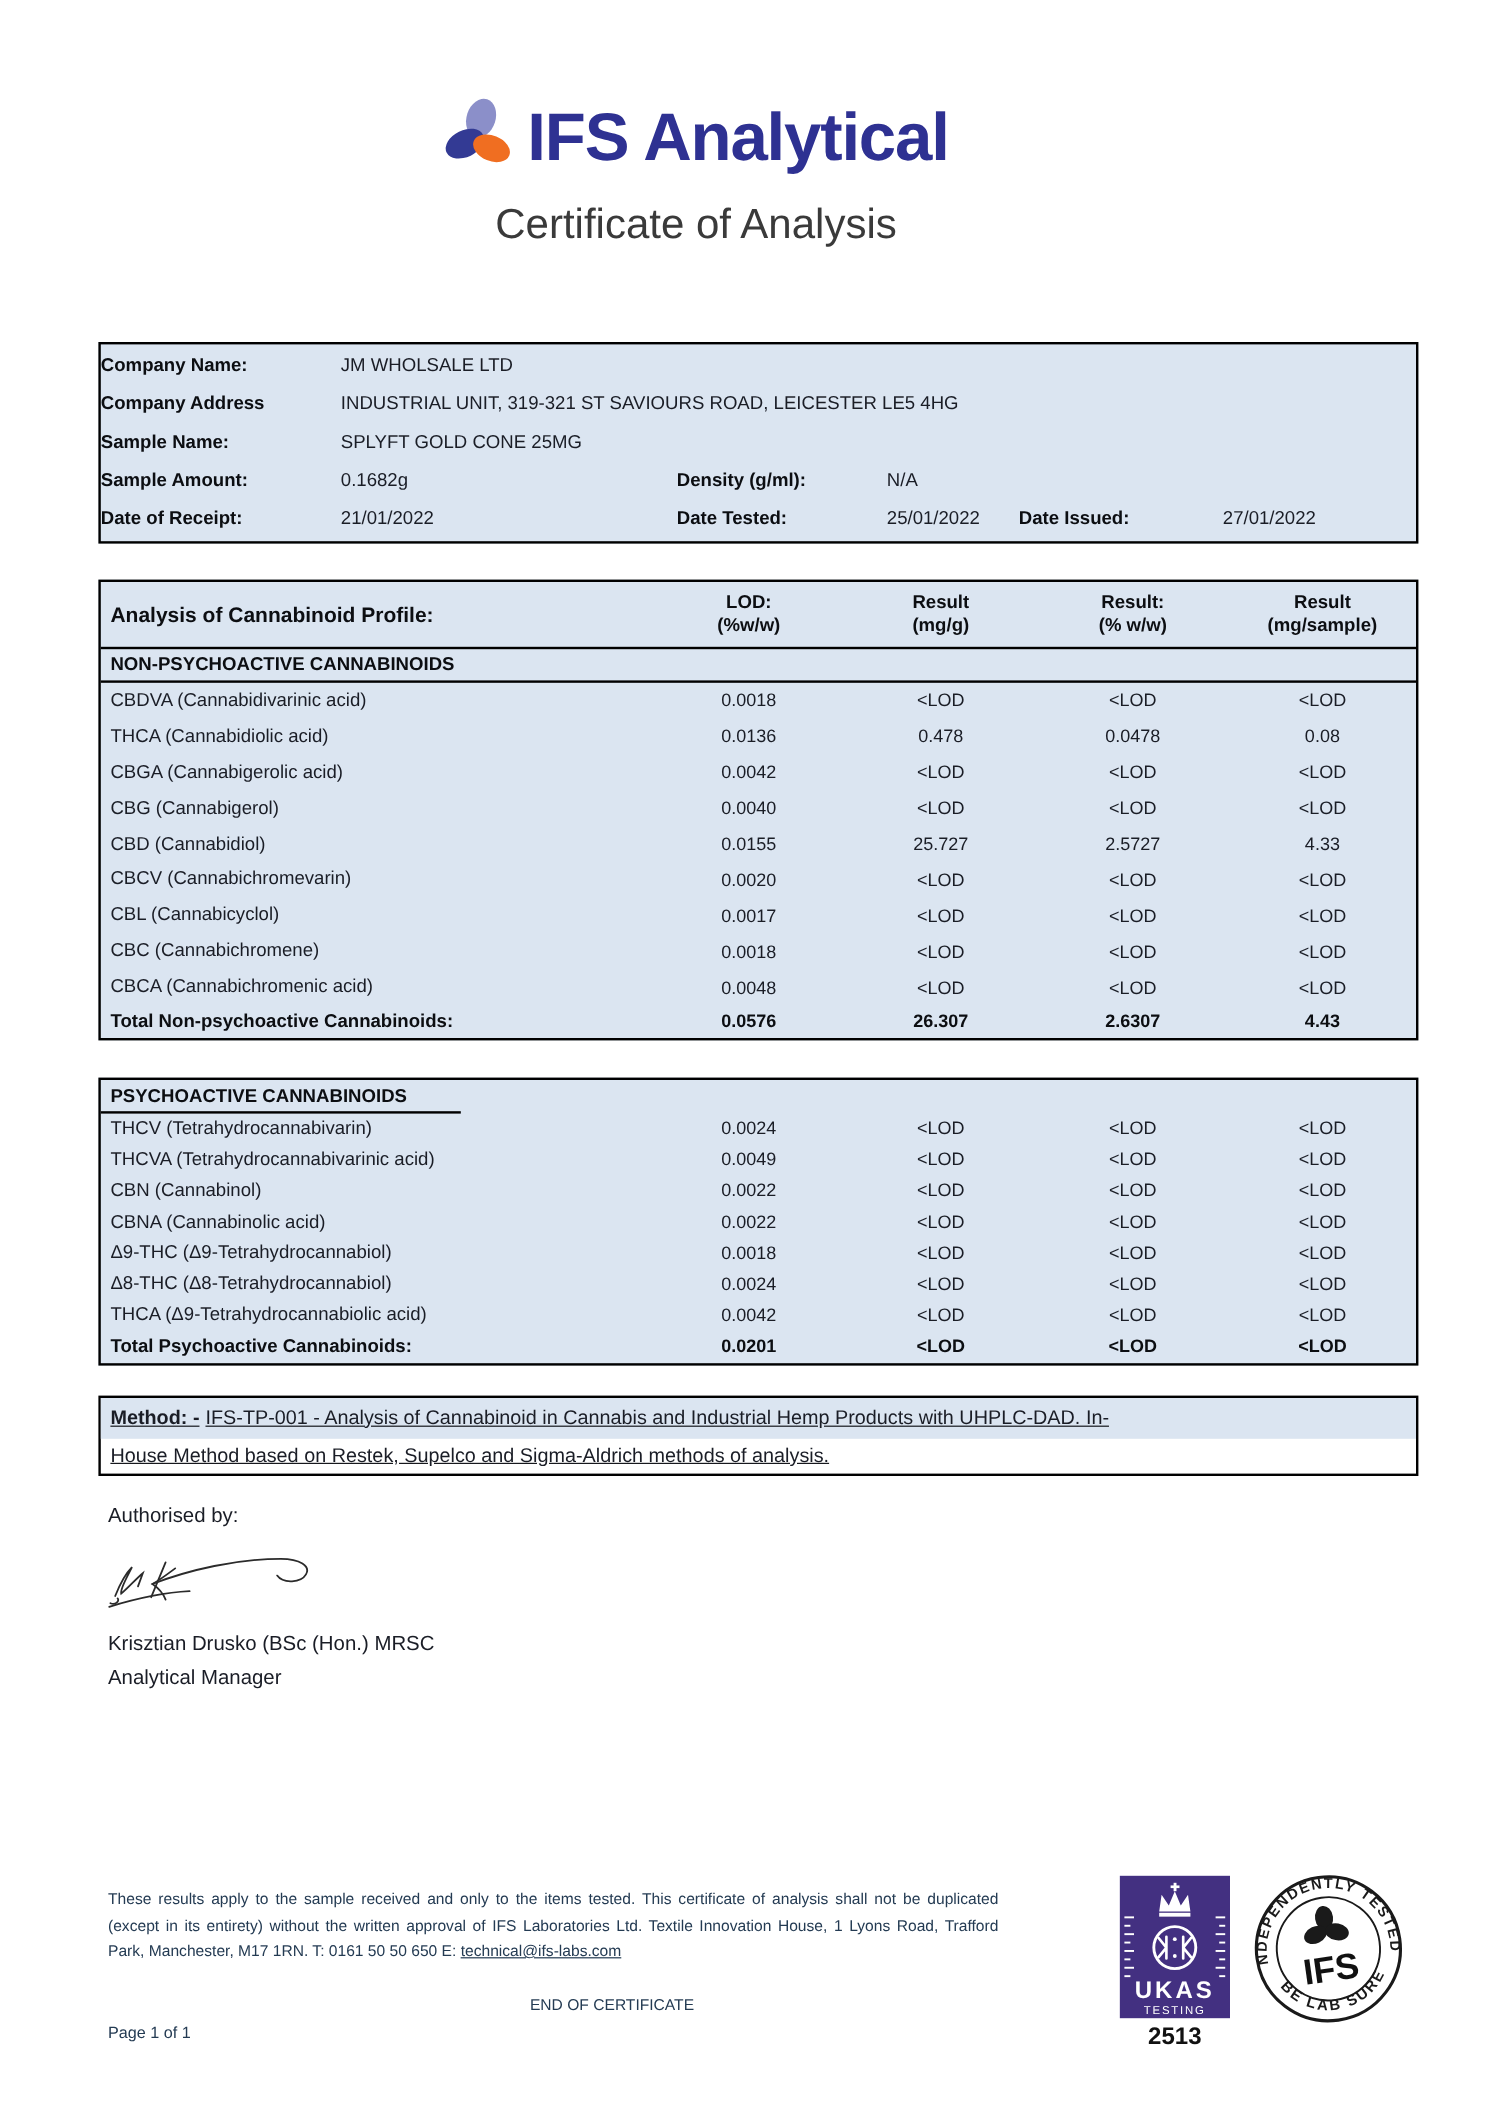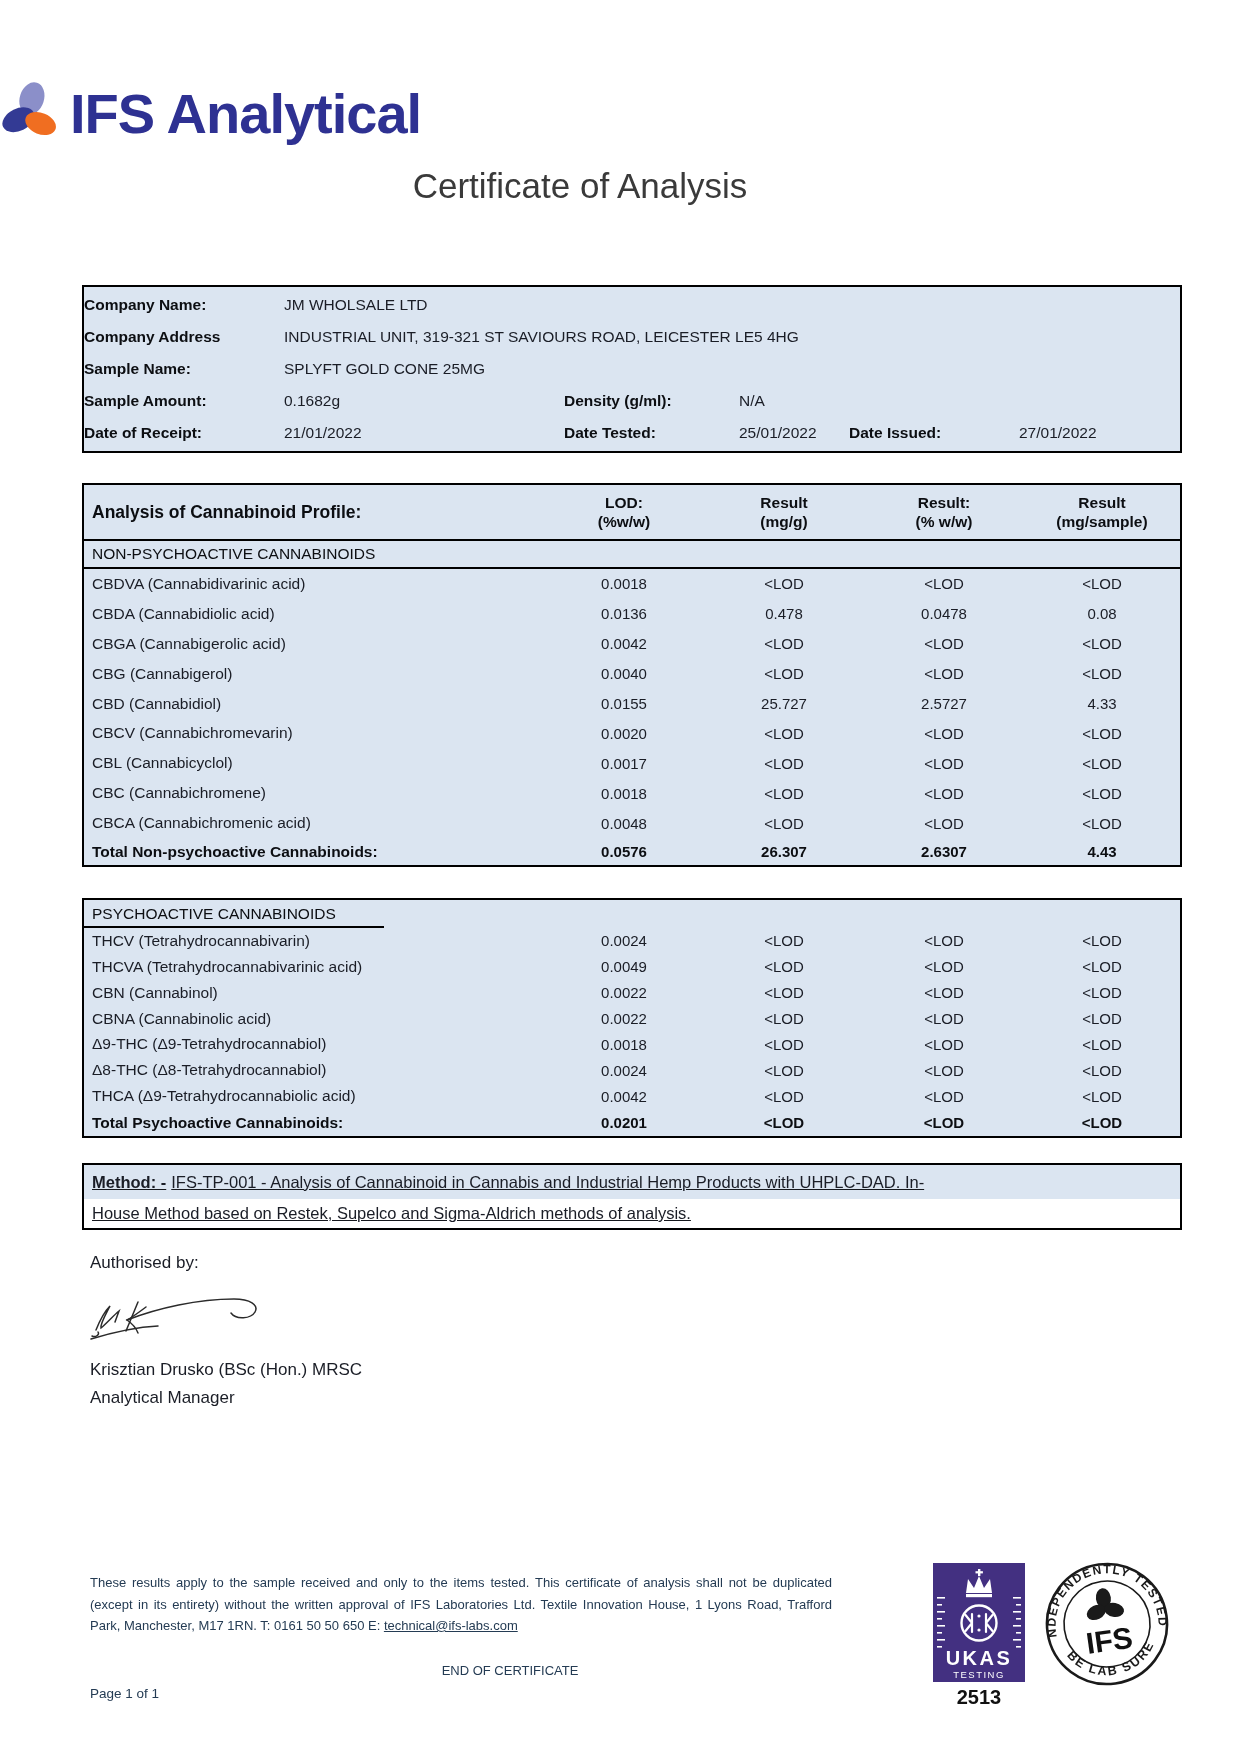--- a/index.html
+++ b/index.html
@@ -2,21 +2,21 @@
 <html><head>
 <meta charset="utf-8">
 <style>
   html,body { margin:0; padding:0; background:#fff; }
   .page {
     position:relative; width:1240px; height:1754px; background:#fff;
     font-family:"Liberation Sans", sans-serif; color:#16181d; overflow:hidden;
   }
   
   .header { position:absolute; top:78px; left:0; width:1160px; text-align:center; }
-  .brand-row { display:flex; align-items:center; gap:12px; }
+  .brand-row { display:flex; justify-content:center; align-items:center; gap:12px; }
   .brand-text { font-size:56px; font-weight:bold; color:#2e3192; letter-spacing:-1px; }
   .doc-title { margin-top:18px; font-size:35px; font-weight:400; color:#3a3a3a; letter-spacing:0px; }
 
   
   .info-table {
     position:absolute; top:285px; left:82px; width:1100px; height:168px;
     background:#dbe5f1; border:2px solid #000; box-sizing:border-box;
     display:flex; flex-direction:column; justify-content:space-around; padding:2px 0;
   }
   .irow { display:grid; grid-template-columns:200px 280px 175px 110px 170px 1fr;
@@ -29,21 +29,21 @@
   
   .ctable { position:absolute; left:82px; width:1100px; background:#dbe5f1;
             border:2px solid #000; box-sizing:border-box; display:flex; flex-direction:column; }
   .ctable1 { top:483px; height:384px; }
   .ctable2 { top:898px; height:240px; }
   .trow { display:grid; grid-template-columns:460px 160px 160px 160px 1fr; align-items:center; }
   .thead { height:54px; border-bottom:2px solid #000; }
   .ttitle { font-size:17.5px; font-weight:bold; padding-left:8px; color:#0c0e12; }
   .hcell { font-size:15.5px; font-weight:bold; text-align:center; white-space:pre-line; line-height:1.25; color:#0c0e12; }
   .section { position:relative; height:26px; display:flex; align-items:center;
-             padding-left:8px; font-weight:normal; font-size:15.5px; color:#0c0e12; }
+             padding-left:8px; font-weight:bold; font-size:15.5px; color:#0c0e12; }
   .section-full { border-bottom:2px solid #000; }
   .section-partial { height:28px; }
   .partial-line { position:absolute; left:0; bottom:0; width:300px; height:2px; background:#000; }
   .tbody { flex:1; display:flex; flex-direction:column; }
   .tbody .trow { flex:1; }
   .cell-name { font-size:15.5px; padding-left:8px; color:#1a1d26; }
   .cell-num { font-size:15px; text-align:center; color:#1a1d26; }
   .trow-total { height:27px; font-weight:bold; }
   .trow-total .cell-name, .trow-total .cell-num { font-weight:bold; color:#0c0e12; }
 
@@ -139,21 +139,21 @@
         <div class="trow">
           <div class="cell-name">CBDVA (Cannabidivarinic acid)</div>
           <div class="cell-num">0.0018</div>
           <div class="cell-num">&lt;LOD</div>
           <div class="cell-num">&lt;LOD</div>
           <div class="cell-num">&lt;LOD</div>
         </div>
 
 
         <div class="trow">
-          <div class="cell-name">CBDA (Cannabidiolic acid)</div>
+          <div class="cell-name">THCA (Cannabidiolic acid)</div>
           <div class="cell-num">0.0136</div>
           <div class="cell-num">0.478</div>
           <div class="cell-num">0.0478</div>
           <div class="cell-num">0.08</div>
         </div>
 
         <div class="trow">
           <div class="cell-name">CBGA (Cannabigerolic acid)</div>
           <div class="cell-num">0.0042</div>
           <div class="cell-num">&lt;LOD</div>

